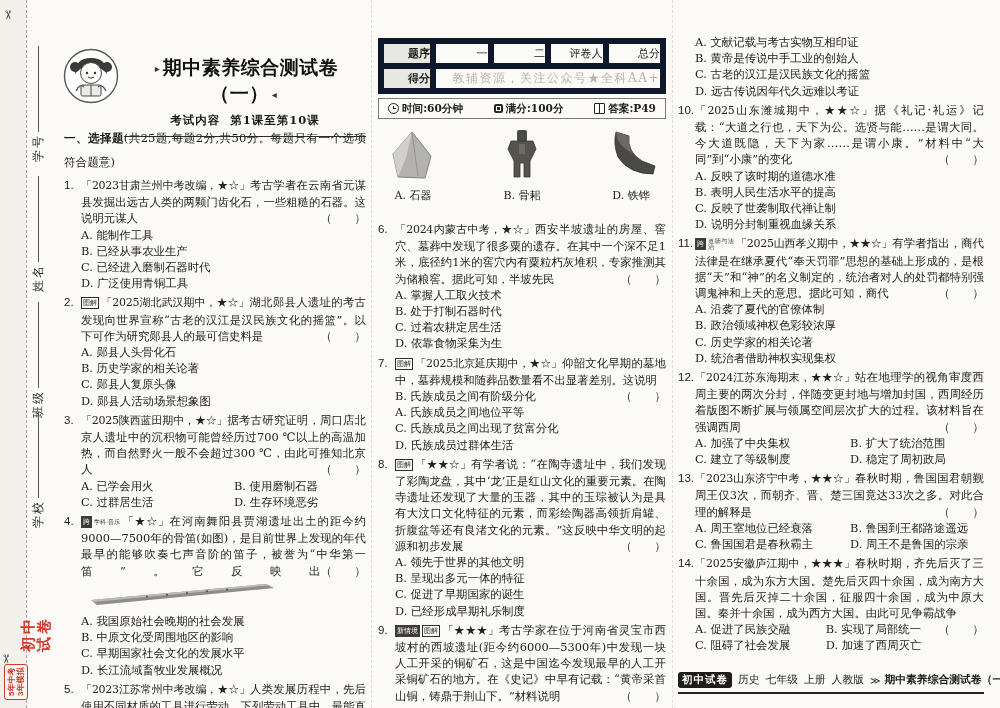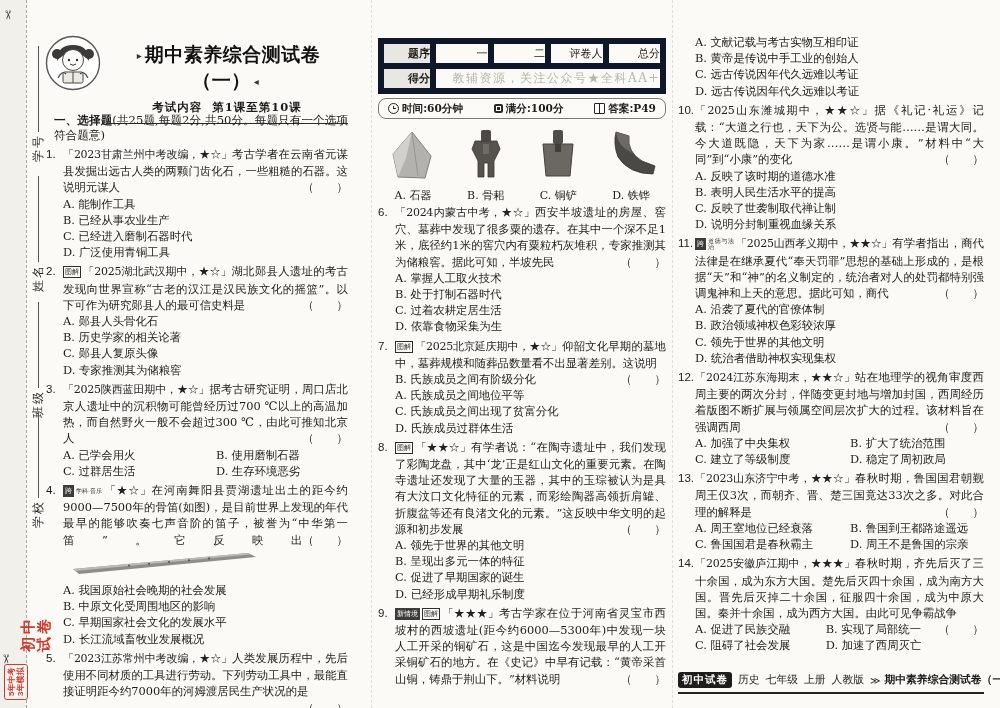--- a/index.html
+++ b/index.html
@@ -18,34 +18,34 @@
   .vlabel{letter-spacing:2px}
   .vline{display:inline-block;width:86px;border-bottom:1px solid #555;vertical-align:3px;margin-left:2px}
   .vbrand{position:absolute;left:20px;top:652px;transform:rotate(-90deg);transform-origin:0 0;
           color:#cf3a2d;font-weight:bold;font-family:"Liberation Sans",sans-serif;
           font-size:15px;line-height:16px;letter-spacing:3px;white-space:pre-line}
   .brand-logo{position:absolute;left:4px;top:700px;transform:rotate(-90deg);transform-origin:0 0;
           color:#cf3a2d;font-family:"Liberation Sans",sans-serif;font-weight:bold;
           font-size:8px;line-height:9px;white-space:pre-line;border:1px solid #cf3a2d;
           border-radius:3px;padding:2px 3px;background:#fdf5f3}
   .col{position:absolute;top:0;height:708px;box-sizing:border-box;display:flex;flex-direction:column}
-  .col1{left:46px;width:302px;padding-top:34px}
+  .col1{left:64px;width:302px;padding-top:47px}
   .col2{left:378px;width:288px;padding-top:38px}
   .col3{left:678px;width:310px;padding-top:34px;padding-right:4px}
   
   .paper-header{position:relative;padding-left:60px;min-height:72px}
   .mascot{position:absolute;left:-2px;top:0}
   .title-row{text-align:center;margin-top:8px;font-family:"Liberation Sans",sans-serif}
   .title-row h1{display:inline;font-size:19px;letter-spacing:0.5px;margin:0;color:#111}
   .mark{font-size:10px;color:#333;vertical-align:2px;padding:0 3px}
   .subtitle{text-align:center;margin-top:6px;font-size:11.5px;font-weight:bold;letter-spacing:1px}
   .subtitle .sub-label{margin-right:10px}
   .header-rule{border:none;border-top:1.5px solid #2b2a28;margin:8px 0 0 0}
   
-  .section{margin:7px 0 3px 8px;font-size:11.6px;line-height:15px;text-align:justify}
+  .section{margin:7px 0 3px 0;font-size:11.6px;line-height:24px;text-align:justify}
   .sec-title{font-weight:bold}
   
   .qlist{font-size:11.4px;line-height:16.2px}
   .q{position:relative;padding-left:17px;margin-bottom:3px;text-align:justify}
   .qnum{position:absolute;left:0;top:0;font-weight:normal;font-family:"Liberation Sans",sans-serif;font-size:11.5px}
   .qtag{font-size:11px;color:#222;letter-spacing:-0.3px}
   .blank{float:right}
   .opts{display:grid;grid-template-columns:1fr;column-gap:1px}
   .opts.c2{grid-template-columns:1.15fr 1fr}
   .opt{white-space:nowrap;overflow:hidden}
@@ -54,34 +54,34 @@
          font-size:7px;line-height:8px;padding:1px 1px;margin-right:2px;vertical-align:1px;color:#2e2d2b}
   .badge.fill{background:#3c3b39;color:#fff;border-color:#3c3b39}
   .badge-sub{display:inline-block;font-size:6px;line-height:6.5px;width:26px;vertical-align:middle;
          margin-right:2px;color:#2e2d2b;font-family:"Liberation Sans",sans-serif}
   .fig-flute{text-align:center;margin:4px 0}
   
   .score-table{width:100%;border-collapse:collapse;font-size:11px;table-layout:fixed}
   .score-table td{border:6px solid #0f172a;height:19px;text-align:right;padding:0}
   .score-table td.lab{background:#e9e7e1;font-weight:bold;width:46px}
   .score-table td.wm{color:#bcb4a9;font-size:12px;letter-spacing:1.5px}
-  .info-strip{margin-top:4px;border:1px solid #7d7b76;border-radius:8px;display:flex;
+  .info-strip{margin-top:4px;border:1px solid #7d7b76;border-radius:0;display:flex;
          justify-content:space-between;align-items:center;padding:2.5px 9px;
          font-size:10.6px;font-weight:bold;background:#fcfbf8}
   .info-item{display:flex;align-items:center}
   .ico{position:relative;display:inline-block;width:9px;height:9px;margin-right:3px}
   .clock-icon{border:1px solid #222;border-radius:50%}
   .clock-icon::before{content:"";position:absolute;left:3.5px;top:1.5px;width:1px;height:3px;background:#222}
   .clock-icon::after{content:"";position:absolute;left:3.5px;top:4px;width:3px;height:1px;background:#222}
   .full-score-icon{background:#2a2927;border-radius:2px}
   .full-score-icon::before{content:"";position:absolute;left:2px;top:2px;width:5px;height:5px;border:1px solid #fff;box-sizing:border-box}
   .answer-icon{border:1px solid #222;border-radius:1px}
   .answer-icon::before{content:"";position:absolute;left:4px;top:0;width:1px;height:9px;background:#222}
   
-  .tools{display:flex;justify-content:space-between;margin:9px 2px 1px 2px}
+  .tools{display:flex;justify-content:space-between;margin:9px 2px 18px 2px}
   .tool{width:66px;text-align:center}
   .tool-label{display:block;font-size:11px;margin-top:2px}
   
   .footer{margin-top:auto;margin-bottom:14px;display:flex;align-items:center;gap:6px;
           font-family:"Liberation Sans",sans-serif;font-size:10.8px;
           border-bottom:2px solid #24231f;padding-bottom:4px;white-space:nowrap}
   .footer-badge{background:#1e1d1b;color:#fff;border-radius:3px;padding:1px 4px;
           font-weight:bold;font-size:10.5px;letter-spacing:1px}
   .footer .f-sep{font-size:10px;letter-spacing:-2px}
   .footer .f-title{font-weight:bold}
@@ -146,21 +146,21 @@
               <span class="opt">C. 已经进入磨制石器时代</span>
               <span class="opt">D. 广泛使用青铜工具</span>
             </div></div>
         </div>
         <div class="q">
           <span class="qnum">2.</span>
           <div class="qbody"><span class="badge">图解</span><span class="qtag">「2025湖北武汉期中，★☆」</span><span class="qstem">湖北郧县人遗址的考古发现向世界宣称“古老的汉江是汉民族文化的摇篮”。以下可作为研究郧县人的最可信史料是</span><span class="blank">（　　）</span><div class="opts">
               <span class="opt">A. 郧县人头骨化石</span>
               <span class="opt">B. 历史学家的相关论著</span>
               <span class="opt">C. 郧县人复原头像</span>
-              <span class="opt">D. 专家推测其为储粮窖</span>
+              <span class="opt">D. 郧县人活动场景想象图</span>
             </div></div>
         </div>
         <div class="q">
           <span class="qnum">3.</span>
           <div class="qbody"><span class="qtag">「2025陕西蓝田期中，★☆」</span><span class="qstem">据考古研究证明，周口店北京人遗址中的沉积物可能曾经历过700 ℃以上的高温加热，而自然野火一般不会超过300 ℃，由此可推知北京人</span><span class="blank">（　　）</span><div class="opts c2">
               <span class="opt">A. 已学会用火</span>
               <span class="opt">B. 使用磨制石器</span>
               <span class="opt">C. 过群居生活</span>
               <span class="opt">D. 生存环境恶劣</span>
             </div></div>
@@ -235,28 +235,20 @@
       <span class="tool">
         <svg width="58" height="54" viewBox="0 0 58 54">
           <rect x="24" y="2" width="10" height="12" rx="2" fill="#4c4a46"></rect>
           <path d="M18 13 h22 l3 8 -6 12 v16 h-6 v-14 h-4 v14 h-6 v-16 l-6 -12 Z" fill="#56534e" stroke="#38362f" stroke-width="0.8"></path>
           <rect x="26" y="16" width="6" height="10" fill="#6e6b65"></rect>
         </svg>
         <span class="tool-label">B. 骨耜</span>
       </span>
       <span class="tool">
         <svg width="58" height="54" viewBox="0 0 58 54">
-          <rect x="24" y="2" width="10" height="14" rx="2" fill="#504e4a"></rect>
-          <path d="M14 16 h30 l-3 32 h-24 Z" fill="#6b6862" stroke="#44423d" stroke-width="1"></path>
-          <rect x="26" y="16" width="6" height="8" fill="#403e3a"></rect>
-        </svg>
-        <span class="tool-label">C. 铜铲</span>
-      </span>
-      <span class="tool">
-        <svg width="58" height="54" viewBox="0 0 58 54">
           <path d="M14 4 L27 8 Q25 24 40 33 L53 38 L51 46 Q27 46 16 29 Q11 16 14 4 Z" fill="#4b4946" stroke="#302e2b" stroke-width="0.8"></path>
           <path d="M14 4 L27 8 Q26 18 30 25 Q20 20 16 12 Z" fill="#6d6a66"></path>
         </svg>
         <span class="tool-label">D. 铁铧</span>
       </span>
     </div>
     <div class="qlist" id="qcol2">
         <div class="q">
           <span class="qnum">6.</span>
           <div class="qbody"><span class="qtag">「2024内蒙古中考，★☆」</span><span class="qstem">西安半坡遗址的房屋、窖穴、墓葬中发现了很多粟的遗存。在其中一个深不足1米，底径约1米的窖穴内有粟粒朽灰堆积，专家推测其为储粮窖。据此可知，半坡先民</span><span class="blank">（　　）</span><div class="opts">
@@ -290,39 +282,39 @@
         </div>
       </div>
   </div>
 
   <div class="col col3">
     <div class="qlist" id="qcol3">
         <div class="opts-cont">
           <div class="opts">
             <span class="opt">A. 文献记载与考古实物互相印证</span>
             <span class="opt">B. 黄帝是传说中手工业的创始人</span>
-            <span class="opt">C. 远古传说因年代久远难以考证</span>
+            <span class="opt">C. 古老的汉江是汉民族文化的摇篮</span>
             <span class="opt">D. 远古传说因年代久远难以考证</span>
           </div>
         </div>
         <div class="q">
           <span class="qnum">10.</span>
           <div class="qbody"><span class="qtag">「2025山东潍城期中，★★☆」</span><span class="qstem">据《礼记·礼运》记载：“大道之行也，天下为公。选贤与能……是谓大同。今大道既隐，天下为家……是谓小康。”材料中“大同”到“小康”的变化</span><span class="blank">（　　）</span><div class="opts">
               <span class="opt">A. 反映了该时期的道德水准</span>
               <span class="opt">B. 表明人民生活水平的提高</span>
               <span class="opt">C. 反映了世袭制取代禅让制</span>
               <span class="opt">D. 说明分封制重视血缘关系</span>
             </div></div>
         </div>
         <div class="q">
           <span class="qnum">11.</span>
           <div class="qbody"><span class="badge fill">跨</span><span class="badge-sub">道德与法治</span><span class="qtag">「2025山西孝义期中，★★☆」</span><span class="qstem">有学者指出，商代法律是在继承夏代“奉天罚罪”思想的基础上形成的，是根据“天”和“神”的名义制定的，统治者对人的处罚都特别强调鬼神和上天的意思。据此可知，商代</span><span class="blank">（　　）</span><div class="opts">
               <span class="opt">A. 沿袭了夏代的官僚体制</span>
               <span class="opt">B. 政治领域神权色彩较浓厚</span>
-              <span class="opt">C. 领先于世界的其他文明</span>
+              <span class="opt">C. 历史学家的相关论著</span>
               <span class="opt">D. 统治者借助神权实现集权</span>
             </div></div>
         </div>
         <div class="q">
           <span class="qnum">12.</span>
           <div class="qbody"><span class="qtag">「2024江苏东海期末，★★☆」</span><span class="qstem">站在地理学的视角审度西周主要的两次分封，伴随变更封地与增加封国，西周经历着版图不断扩展与领属空间层次扩大的过程。该材料旨在强调西周</span><span class="blank">（　　）</span><div class="opts c2">
               <span class="opt">A. 加强了中央集权</span>
               <span class="opt">B. 扩大了统治范围</span>
               <span class="opt">C. 建立了等级制度</span>
               <span class="opt">D. 稳定了周初政局</span>

